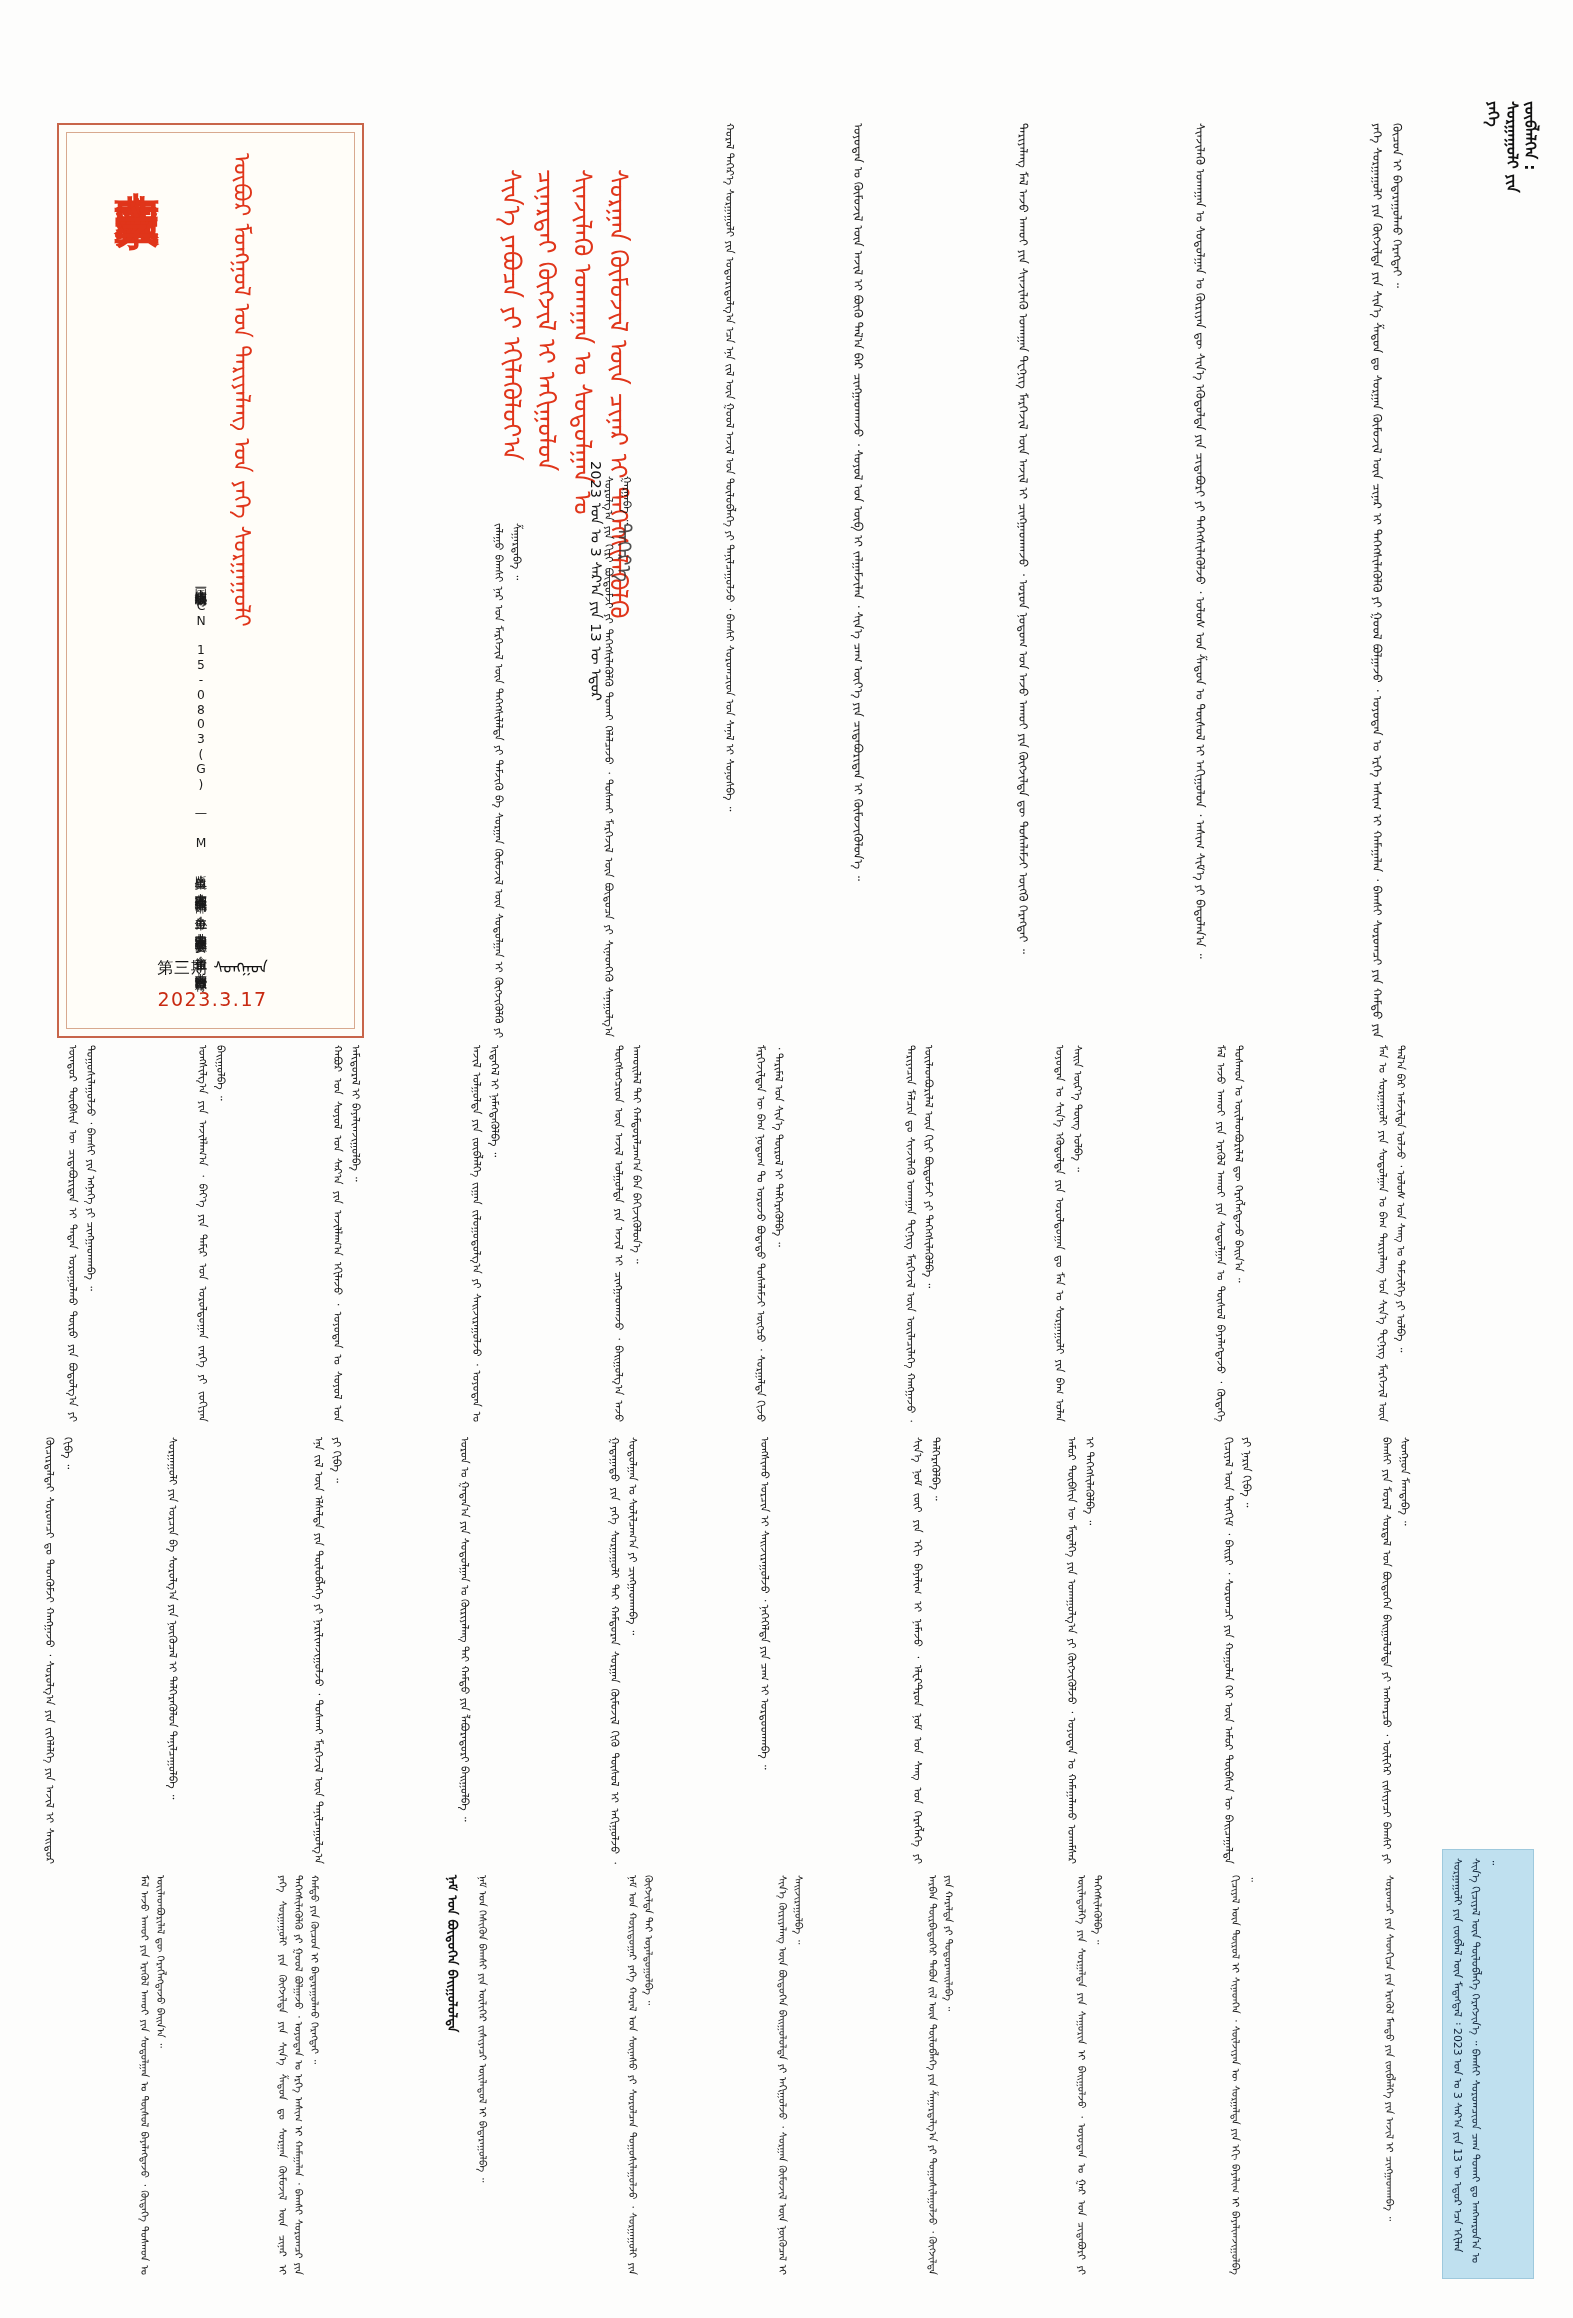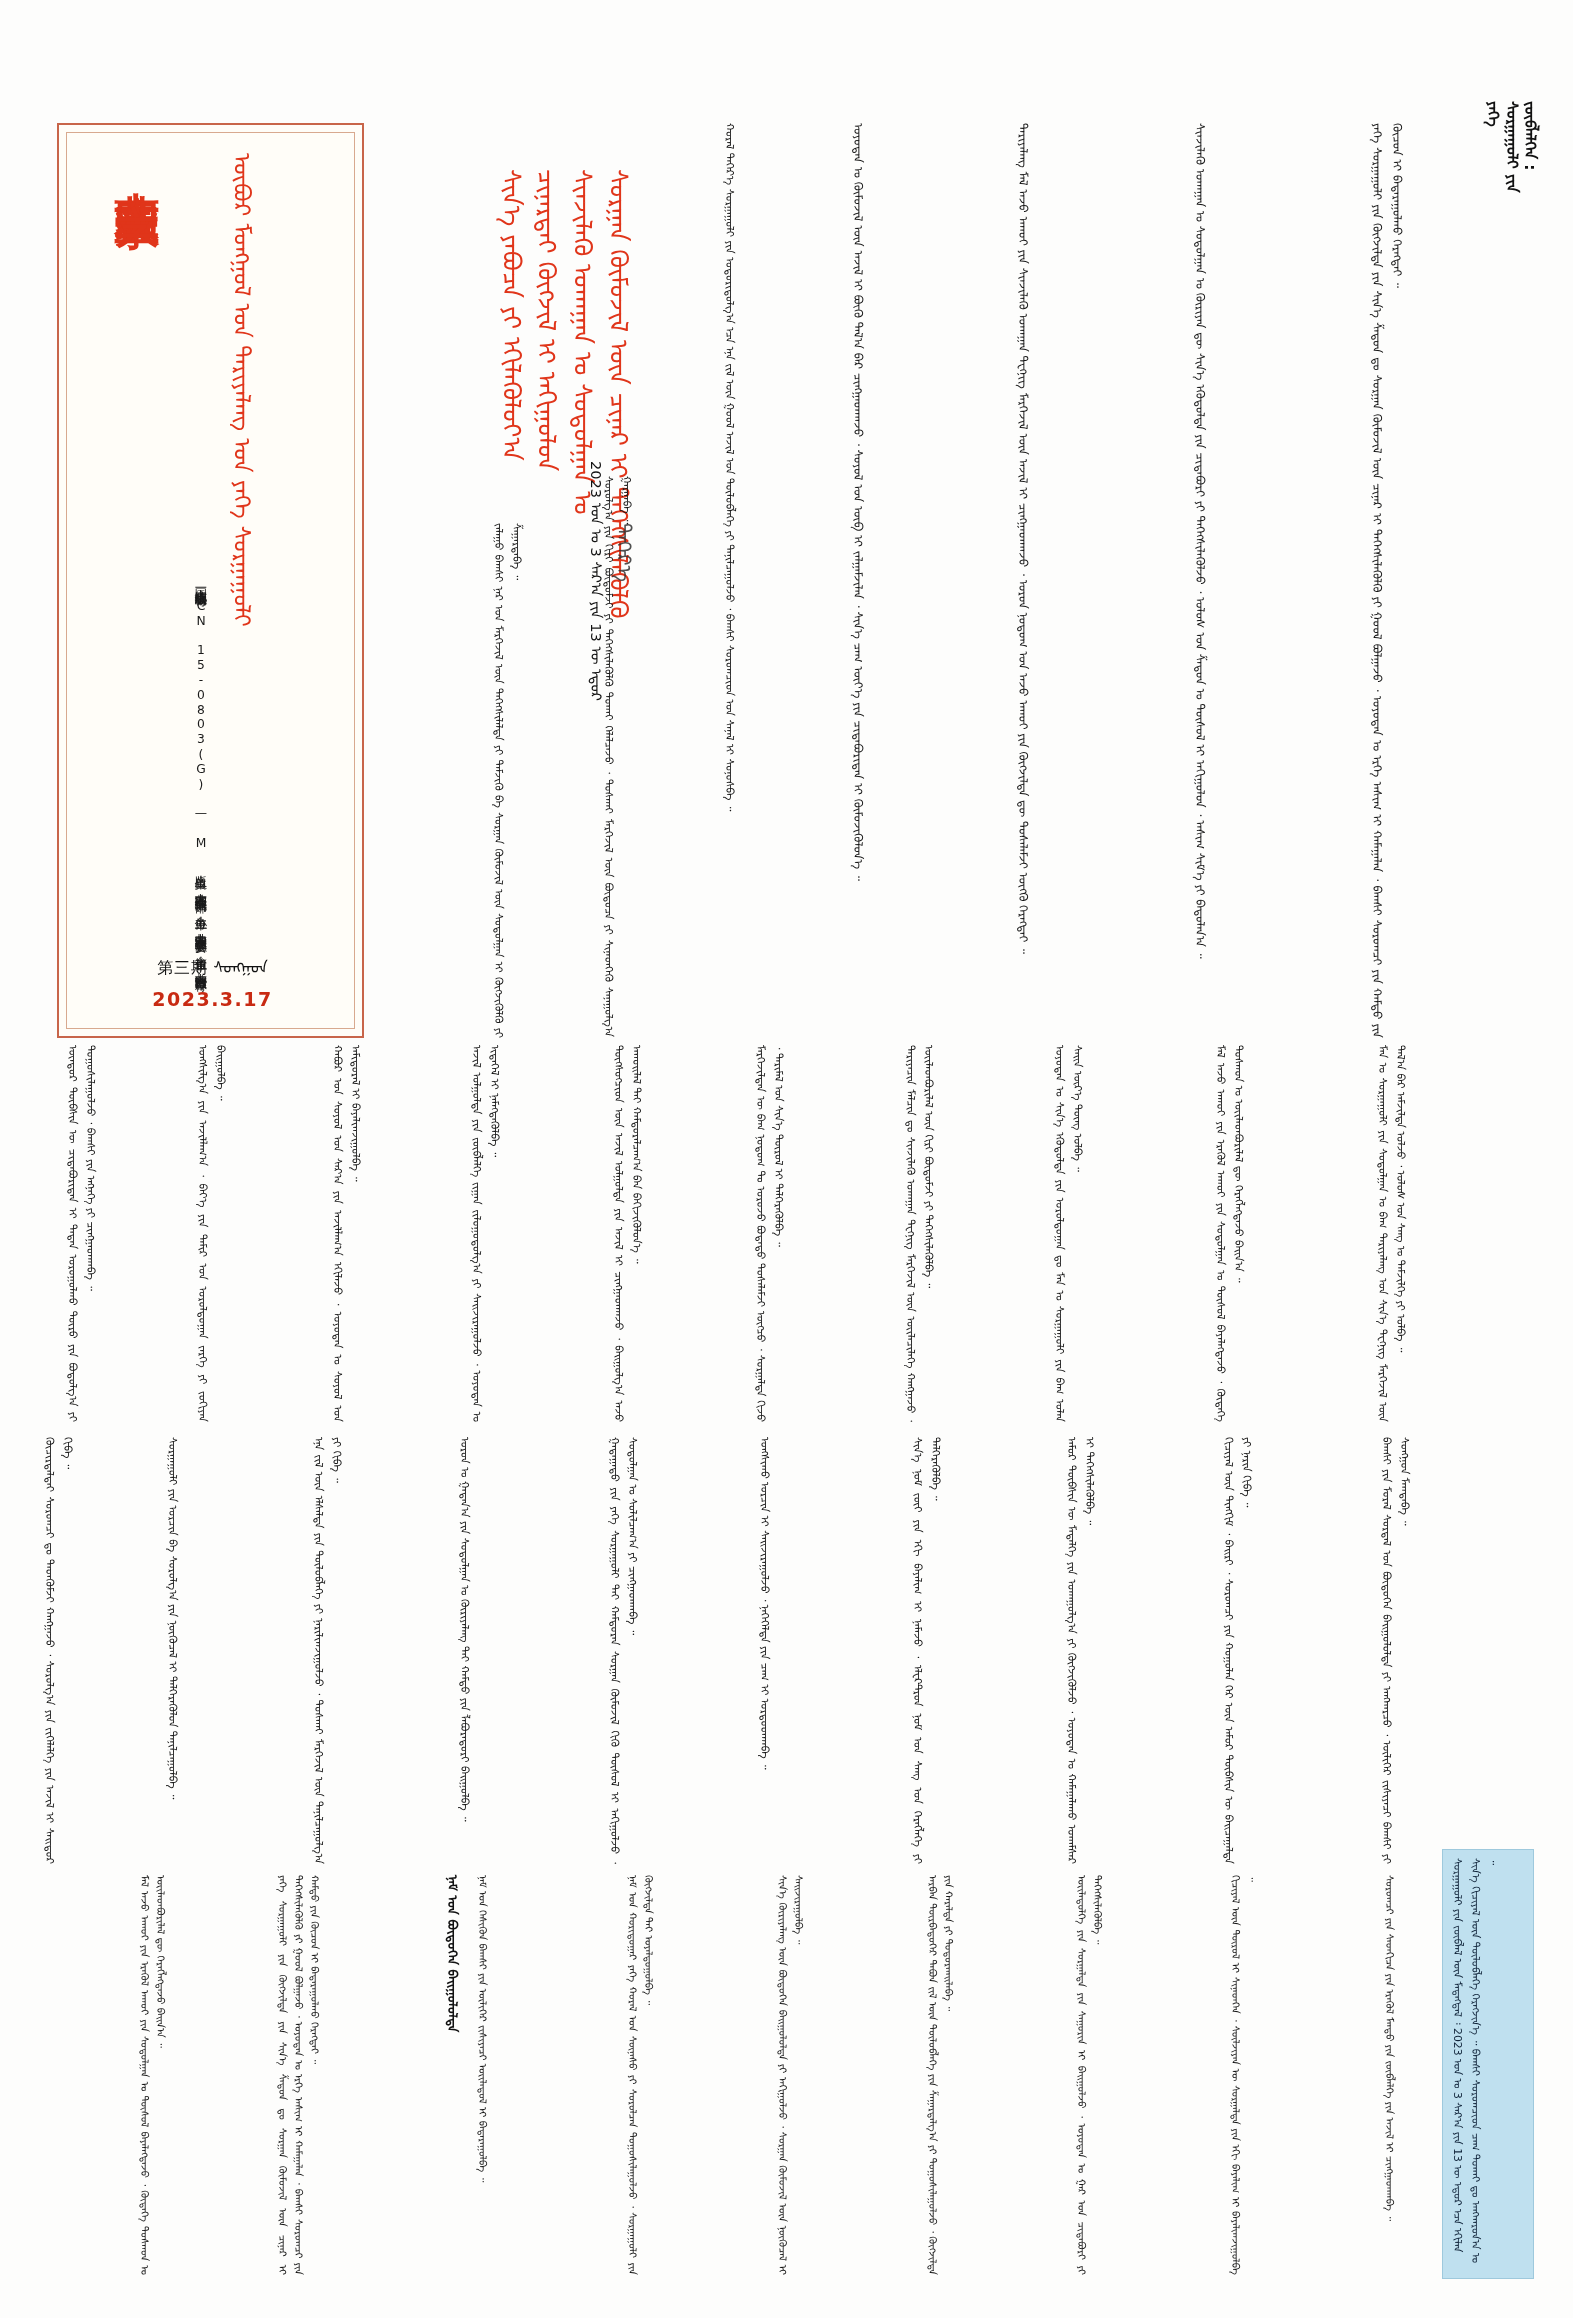--- a/index.html
+++ b/index.html
@@ -92,21 +92,21 @@
     color: #111;
     letter-spacing: 0.8px;
   }
   .issue-date {
     position: absolute;
     left: 21.5px;
     bottom: 26px;
     width: 264px;
     text-align: center;
     font-family: "DejaVu Sans", sans-serif;
-    font-weight: bold;
+    font-weight: normal;
     font-size: 19px;
     color: #c82a12;
     letter-spacing: 1.5px;
   }
 
   
   .headline-red {
     position: absolute;
     left: 400px;
     top: 169px;

